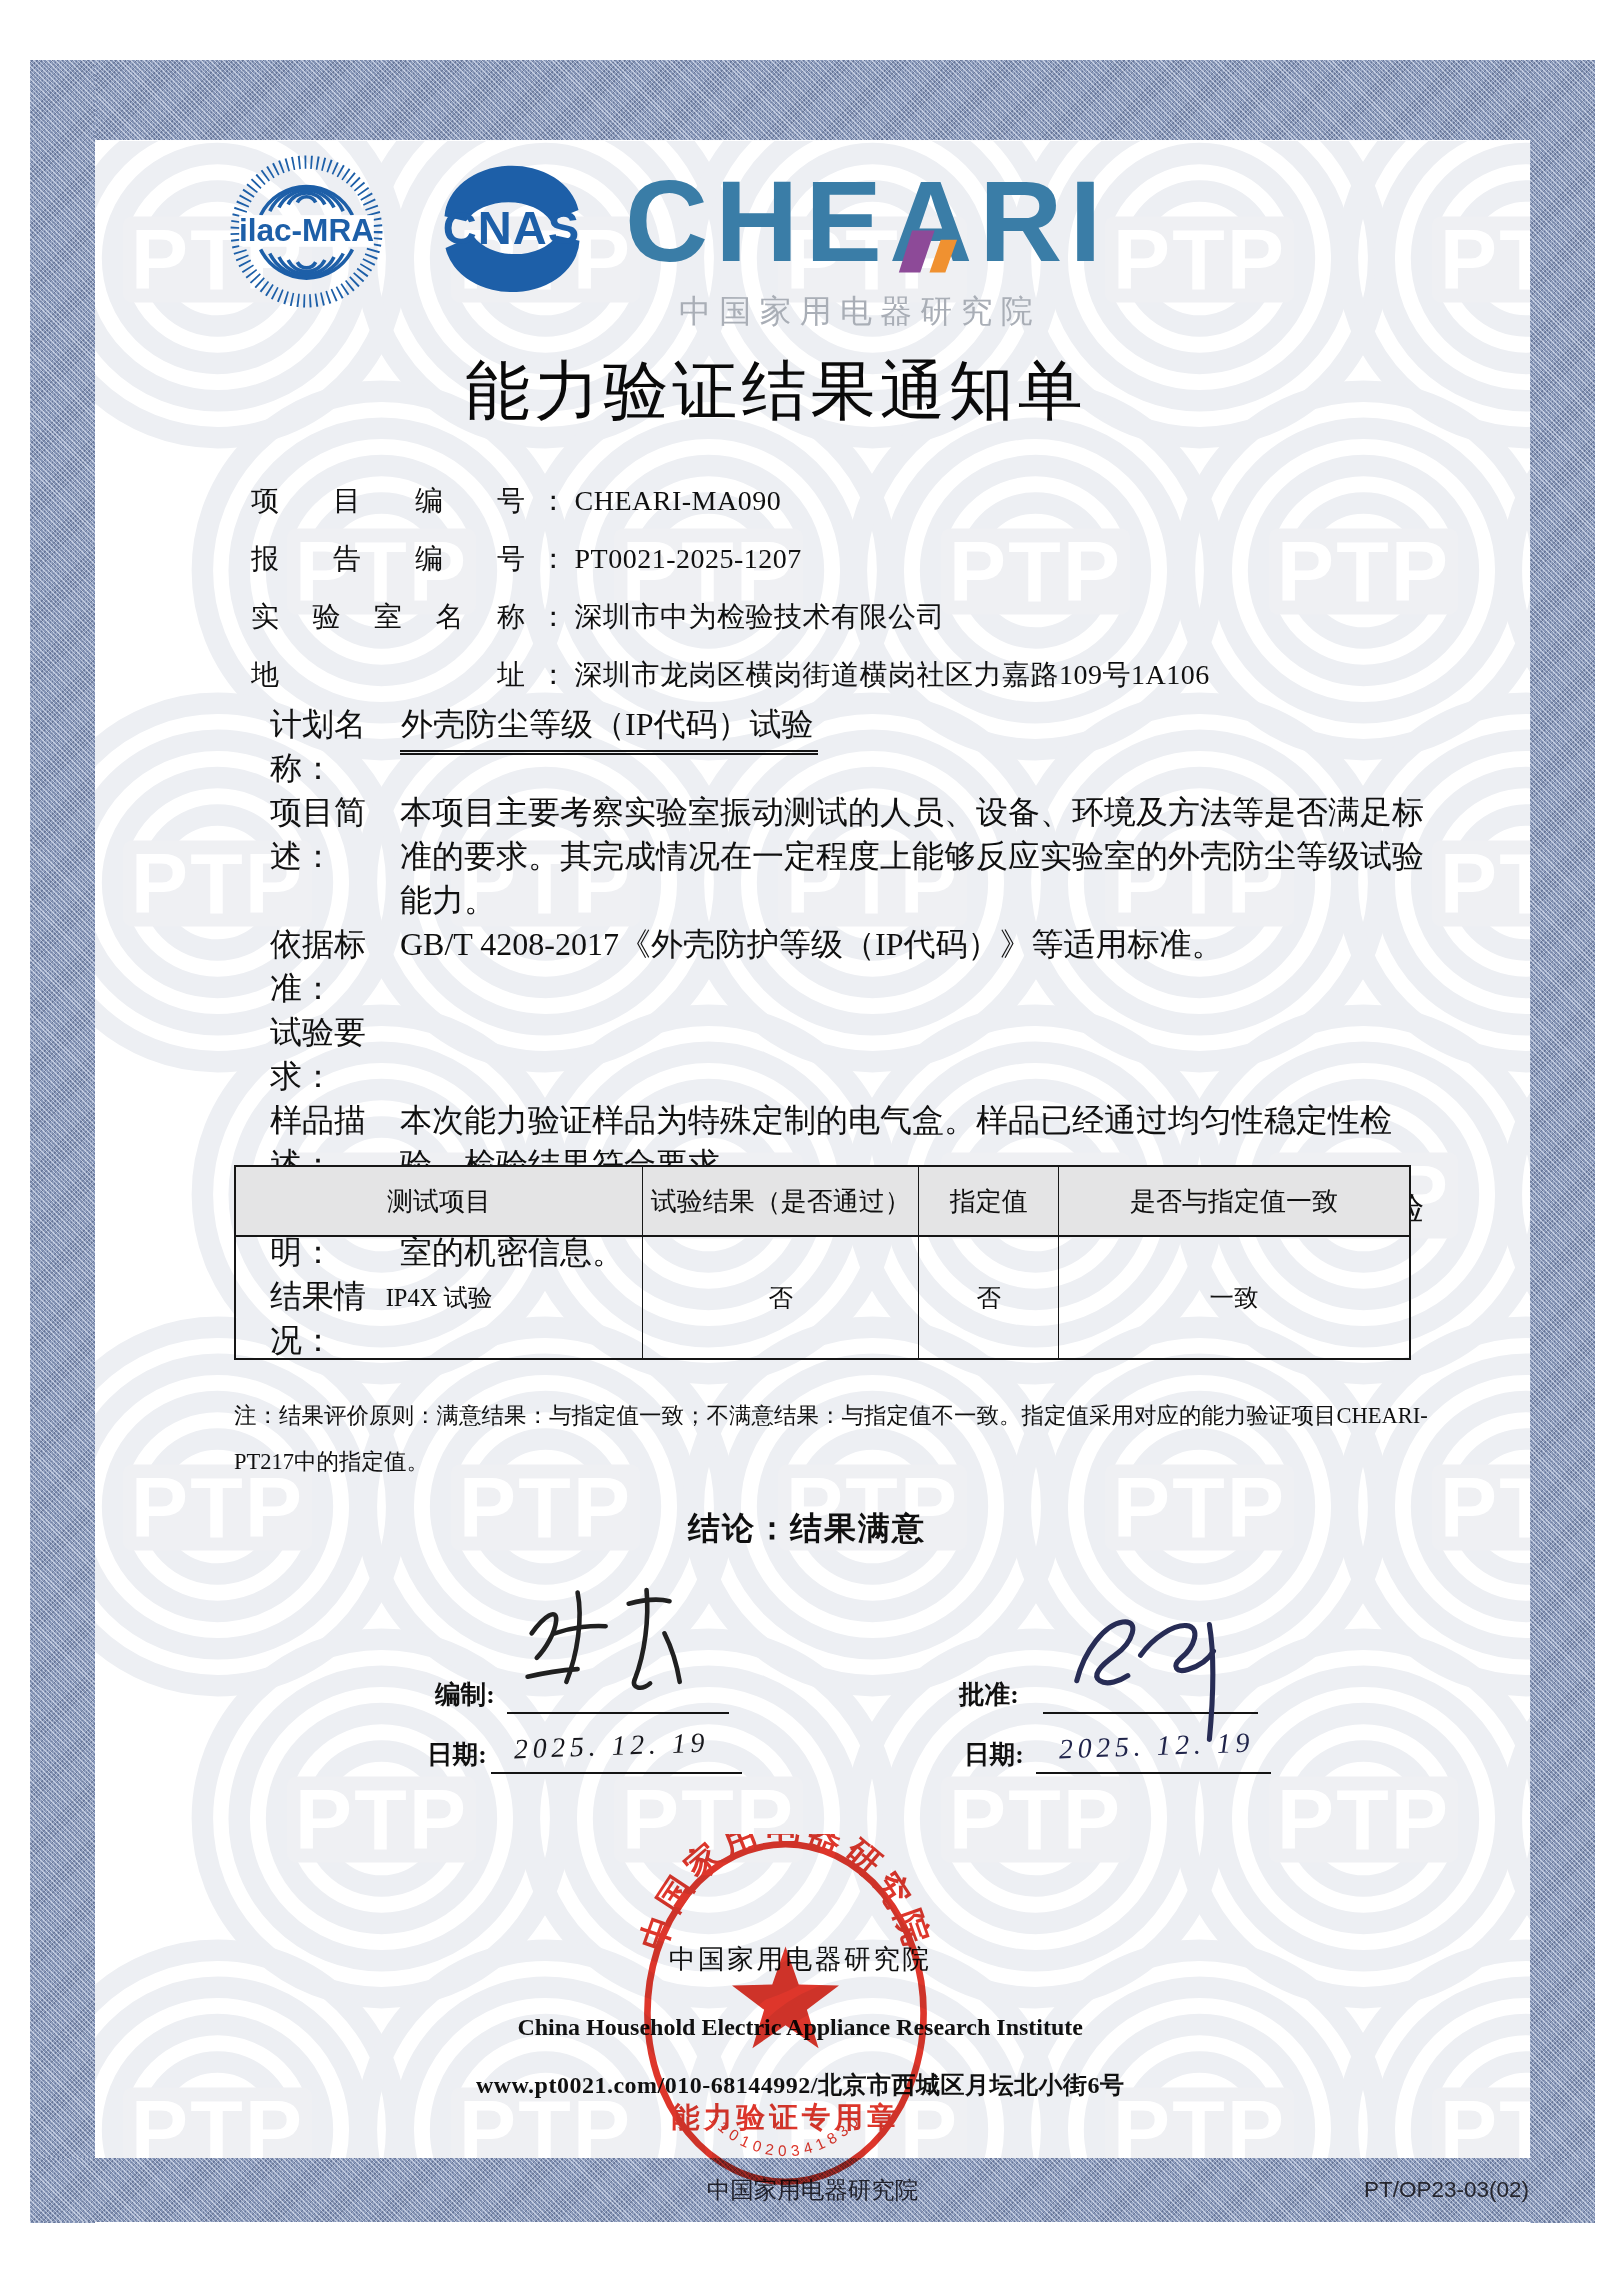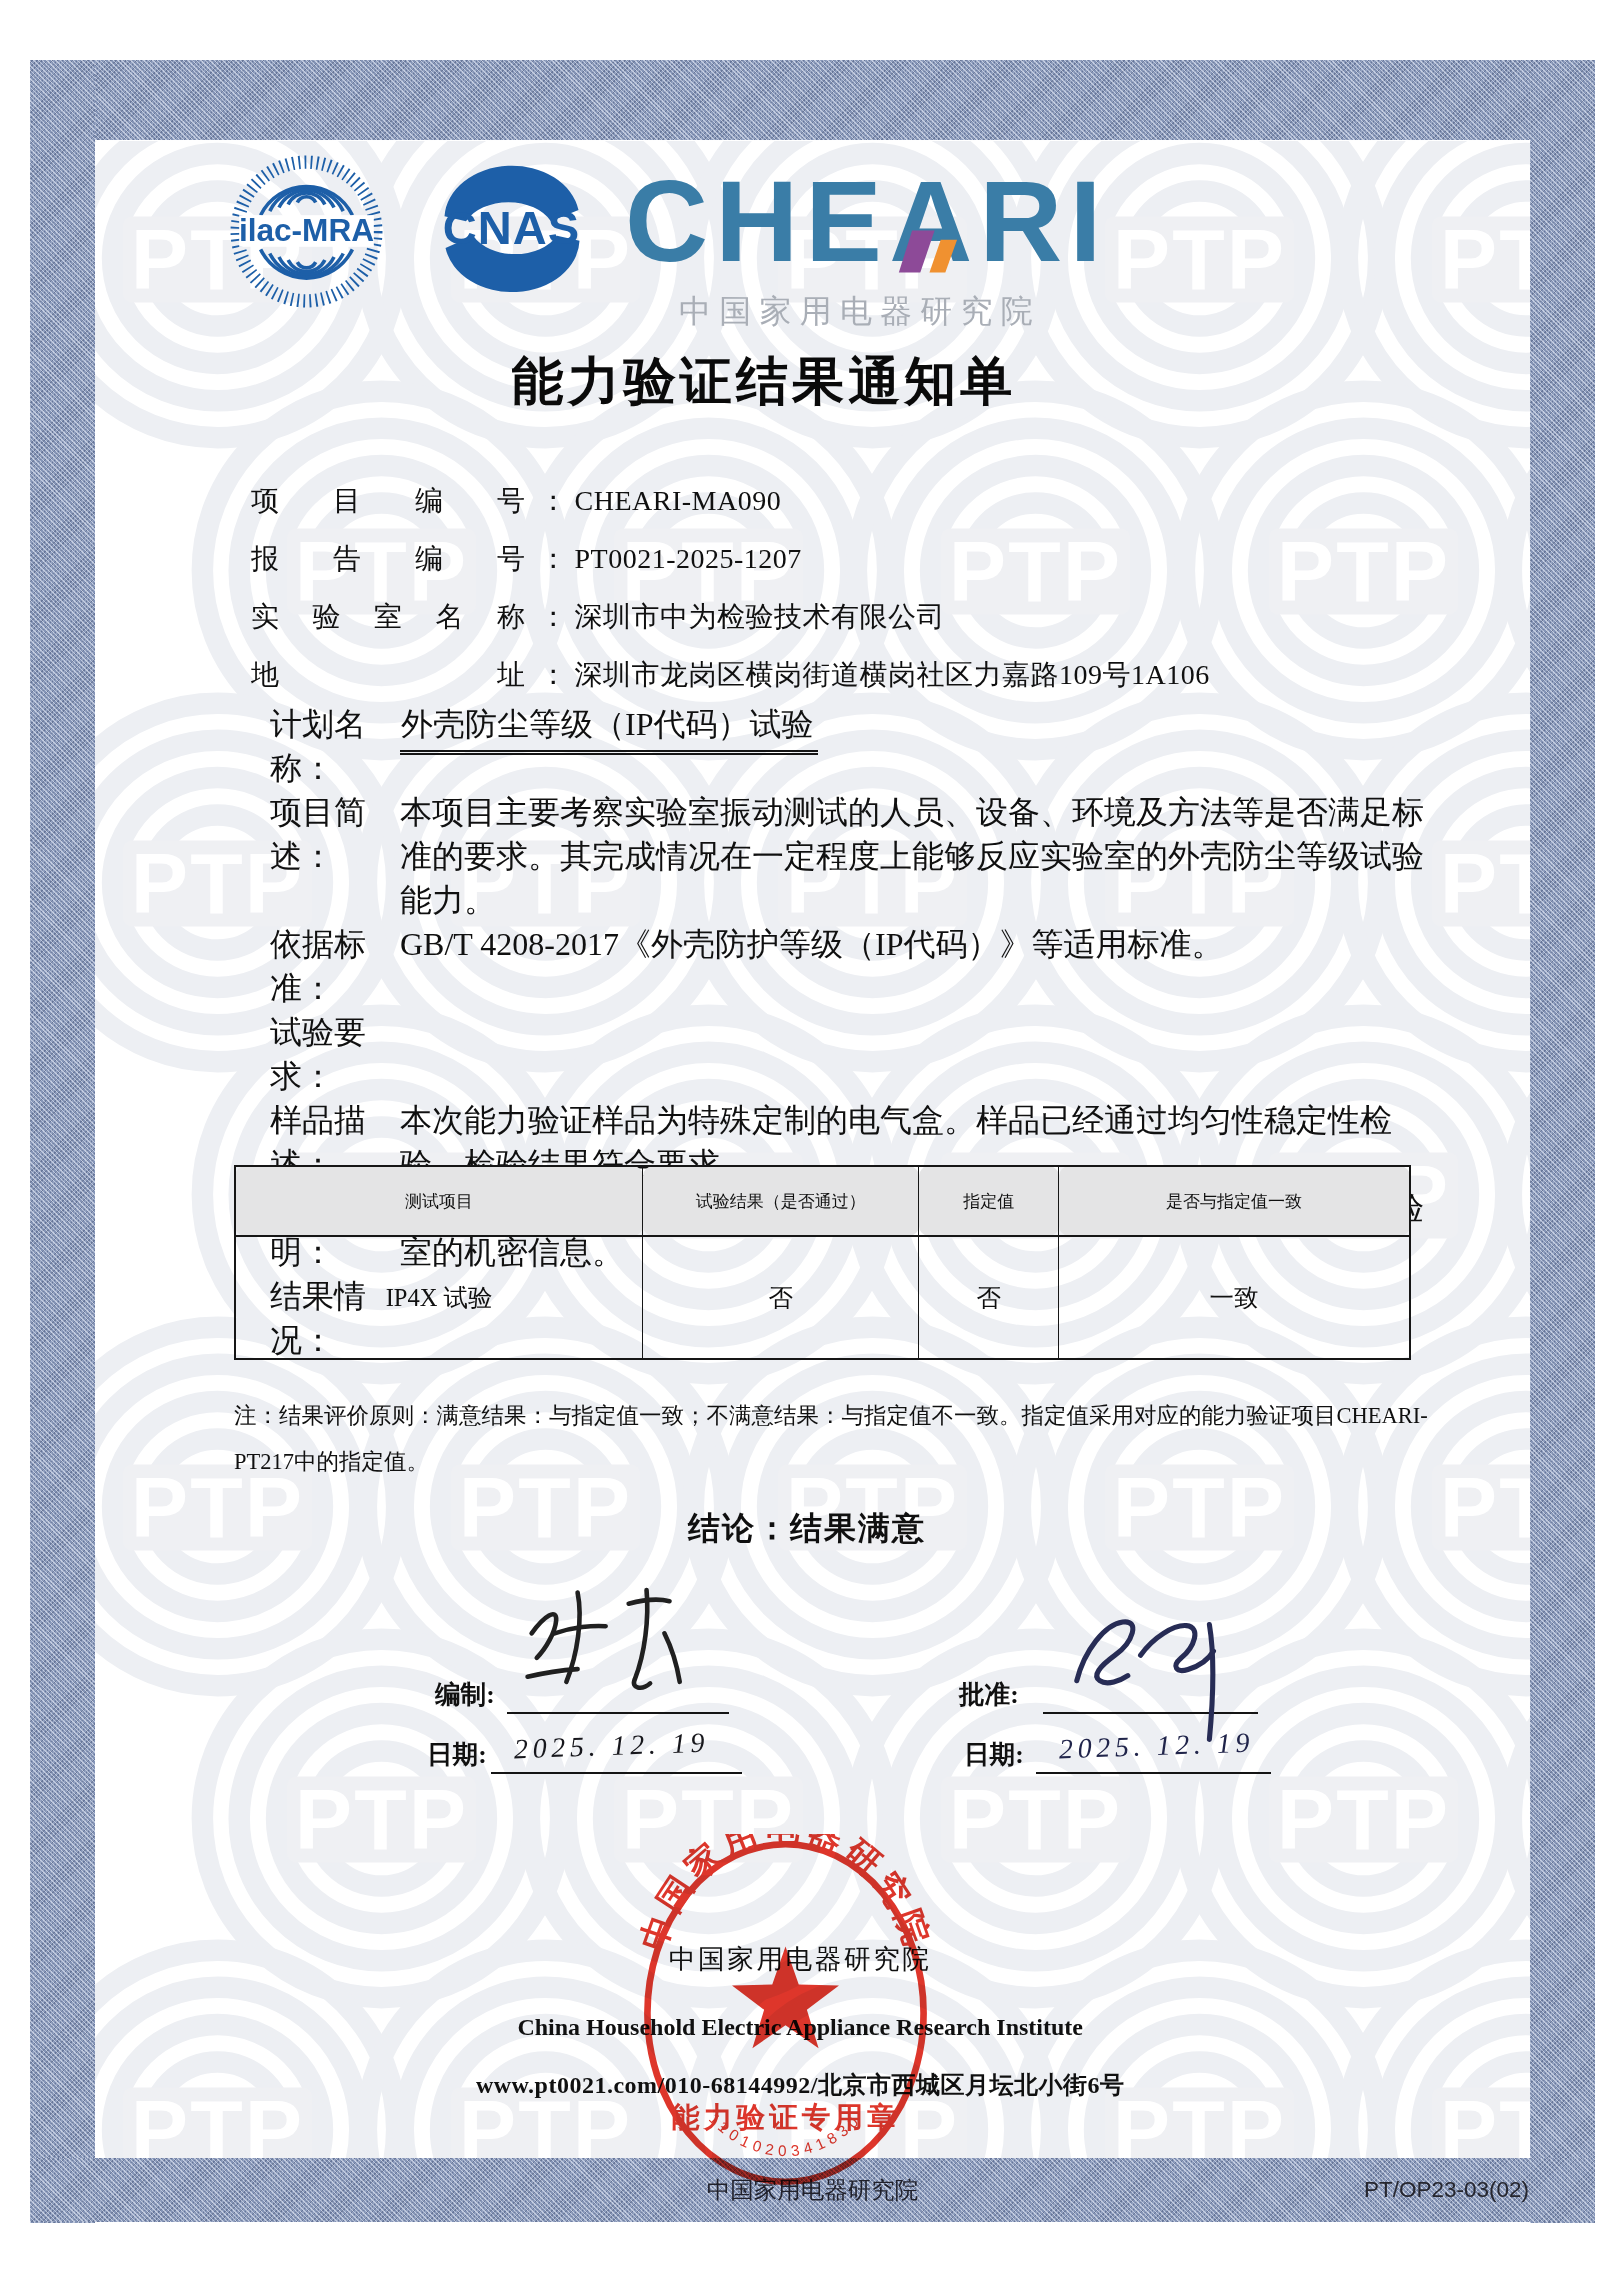--- a/index.html
+++ b/index.html
@@ -30,40 +30,40 @@
   .logos{position:absolute;left:135px;top:14.3px;display:flex;align-items:flex-start;}
   .accred{margin-left:26.6px;margin-top:8.2px;width:256px;color:#141414;}
   .accred .cn{font-family:"Liberation Sans","DejaVu Sans",sans-serif;font-weight:bold;font-size:28px;line-height:34px;letter-spacing:3.1px;}
   .accred .en{font-family:"Liberation Sans","DejaVu Sans",sans-serif;font-weight:bold;font-size:23px;line-height:29px;letter-spacing:0;}
   .cheari{margin-left:32px;margin-top:9.2px;width:470px;}
   .cheari-sub{margin-top:2px;text-align:center;font-family:"Liberation Sans","DejaVu Sans",sans-serif;
     font-size:32px;letter-spacing:8.2px;color:#a9aeb6;}
 
   
   .title{position:absolute;top:206px;left:0;width:100%;text-align:center;transform:translateX(-49px);
-    font-weight:700;font-size:52px;letter-spacing:4.1px;color:#0a0a0a;}
+    font-weight:400;font-size:65px;letter-spacing:4.1px;color:#0a0a0a;padding-left:12px;}
 
   
   .fields{position:absolute;left:156px;top:331px;}
   .frow{height:58px;display:flex;align-items:center;font-size:28px;}
   .flabel{display:inline-block;width:274px;text-align:justify;text-align-last:justify;text-justify:inter-character;}
   .fcolon{margin:0 7.2px 0 14.3px;}
   .fvalue{letter-spacing:0.5px;}
 
   
   .sections{position:absolute;left:148px;top:561px;width:1176px;font-size:32px;line-height:44px;margin-left:27px;}
   .srow{display:flex;}
   .slabel{flex:0 0 130px;}
   .svalue{flex:1;}
   .uline{display:inline-block;border-bottom:5.1px double #141414;padding:0 4.1px 4.1px 1px;}
 
   
   .rtable{position:absolute;left:139px;top:1024px;width:1177px;border-collapse:collapse;table-layout:fixed;}
   .rtable th,.rtable td{border-left:1px solid #161616;border-right:1px solid #161616;text-align:center;vertical-align:middle;font-weight:normal;}
-  .rtable thead th{height:66px;background:#e4e4e5;font-size:17px;border-top:2.6px solid #161616;border-bottom:2.6px solid #161616;border-radius:10px;}
+  .rtable thead th{height:66px;background:#e4e4e5;font-size:26px;border-top:2.6px solid #161616;border-bottom:2.6px solid #161616;}
   .rtable tbody td{height:119px;font-size:24.5px;border-bottom:2.6px solid #161616;}
   .rtable th:first-child,.rtable td:first-child{border-left:2px solid #161616;}
   .rtable th:last-child,.rtable td:last-child{border-right:2px solid #161616;}
 
   .note{position:absolute;left:139px;top:1252px;width:1199px;font-size:22.5px;line-height:46px;}
 
   .conclusion{position:absolute;top:1366px;left:0;width:100%;text-align:center;transform:translateX(-6.1px);
     font-size:32px;font-weight:bold;letter-spacing:2px;}
 
   

